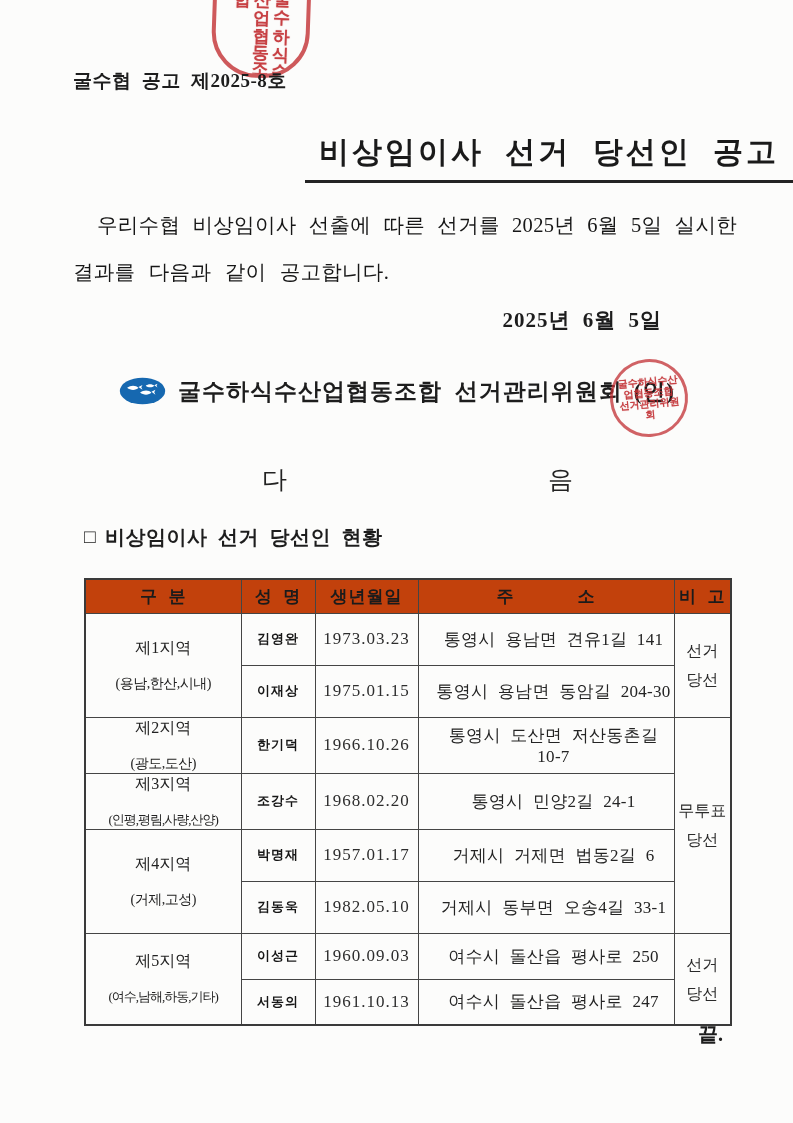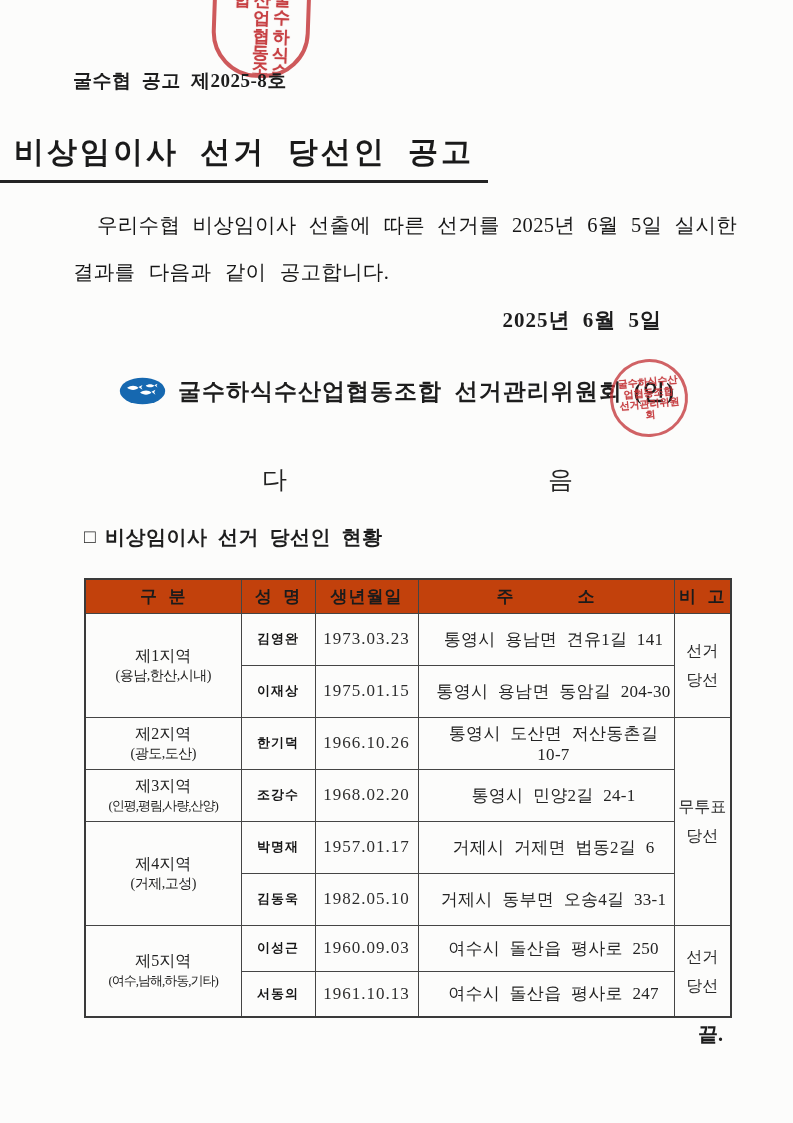--- a/index.html
+++ b/index.html
@@ -31,21 +31,21 @@
     letter-spacing:1px;
     color:rgba(194,47,51,0.85);
     text-shadow:0 0 1px rgba(194,47,51,0.5);
   }
   .doc-number {
     position:absolute; left:73px; top:68px;
     font-size:19px; font-weight:bold;
     letter-spacing:0.5px; word-spacing:5px;
     z-index:2;
   }
-  .title-wrap { position:absolute; top:132px; left:0; width:100%; text-align:left; }
+  .title-wrap { position:absolute; top:132px; left:0; width:100%; text-align:right; }
   .title {
     display:inline-block;
     font-family:"Liberation Sans","DejaVu Sans",sans-serif;
     font-weight:bold; font-size:30px;
     letter-spacing:3px; word-spacing:10px;
     color:#1a1a1a;
     border-bottom:3px solid #242424;
     padding:0 14px 7px 14px;
   }
   .body-text { position:absolute; left:73px; top:211px; width:664px; font-size:20.5px; color:#171717; }
@@ -104,21 +104,21 @@
     white-space:pre; color:#1b1b1b;
   }
   tr.r52 { height:52px; } tr.r46 { height:46px; }
   td.name {
     font-family:"Liberation Sans","DejaVu Sans",sans-serif;
     font-weight:bold; font-size:13px; letter-spacing:1px; color:#161616;
   }
   td.birth { font-size:17px; letter-spacing:1px; color:#2d2d2d; }
   td.addr  { text-align:left; padding-left:15px; font-size:17px; letter-spacing:0.3px; word-spacing:5px; color:#242424; }
   td.division .dl1 { font-size:16px; color:#222; }
-  td.division .dl2 { font-size:14px; margin-top:0; color:#222; letter-spacing:-0.5px; }
+  td.division .dl2 { font-size:14px; margin-top:16px; color:#222; letter-spacing:-0.5px; }
   td.division .dl2.tight { font-size:13px; letter-spacing:-1px; }
   td.remark { font-size:16px; color:#2a2a2a; }
   td.remark div { line-height:29px; }
   .closing { position:absolute; left:698px; top:1021px; font-size:20px; font-weight:bold; }
 </style>
 </head>
 <body>
 
 <div class="page">
 

